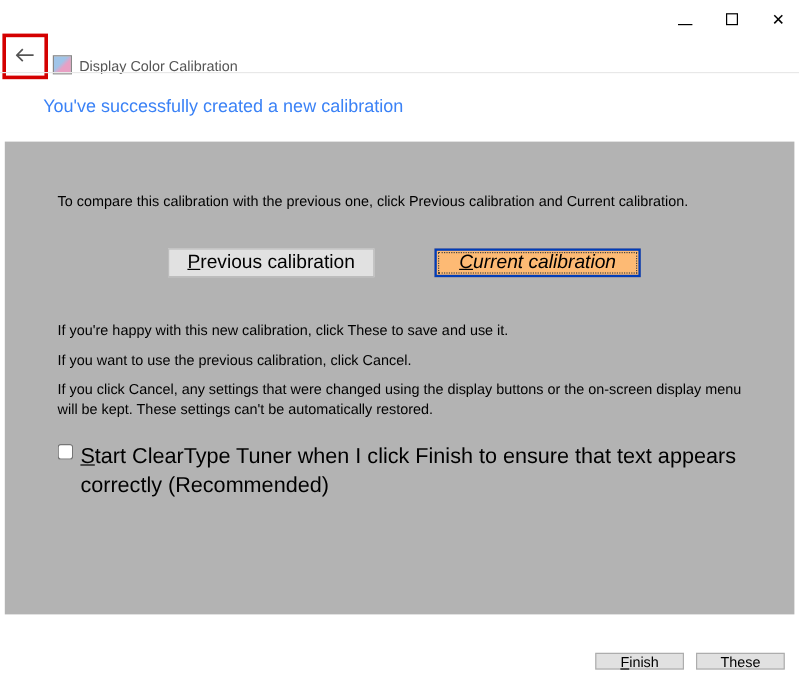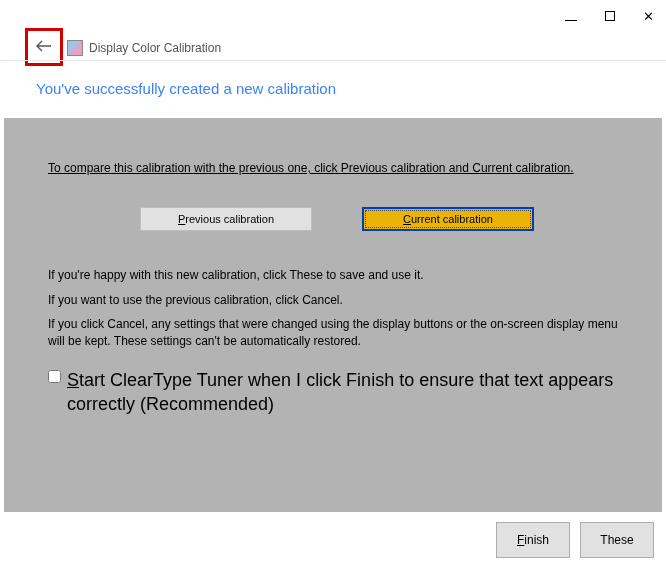--- a/index.html
+++ b/index.html
@@ -28,22 +28,21 @@
     .ctrl-min { width:12px; height:1px; background:#000; display:inline-block; margin-top:4px;}
     .ctrl-max { width:10px; height:10px; border:1px solid #000; display:inline-block;}
     .ctrl-close { font-size:16px; font-weight:300;}
     .header {
       position: absolute;
       top: 34px;
       left: 0;
       right: 0;
       height: 28px;
       display: flex;
-      align-items: center;
-      margin-left: 23px;
+      align-items: flex-end;
     }
     .back-btn-frame {
       border: 3px solid #d40000;
       padding: 8px 8px;
       margin-left: 2px;
       display:flex;
       align-items:center;
       justify-content:center;
       position: absolute;
       top: -6px;
@@ -87,45 +86,46 @@
       left: 4px;
       right: 4px;
       bottom: 54px;
       background: #b3b3b3;
       padding: 42px 36px 10px 44px;
       color: #000;
       font-size: 12px;
       line-height: 1.4;
     }
     .gray-panel p { margin-bottom: 8px; }
-    .intro { margin-bottom: 30px !important; text-decoration: underline; }
+    .intro { margin-bottom: 30px !important; }
     .btn-row {
       display:flex;
       gap: 50px;
       justify-content: center;
       margin: 14px 0 36px 0;
     }
     .calib-btn {
       width: 172px;
       height: 24px;
-      font-size: 11px;
+      font-size: 16px;
       background: #e6e6e6;
       border: 1px solid #999;
       cursor: pointer;
       font-family: inherit;
     }
     .calib-btn.prev {
       background: #e1e1e1;
       border:1px solid #bdbdbd;
     }
     .calib-btn.curr {
-      background: #eab308;
+      background: #fdba74;
       border: 2px solid #003db8;
       outline: 1px dotted #444;
       outline-offset: -4px;
+      font-style: italic;
     }
     .u { text-decoration: underline; }
     .checkbox-row {
       display:flex;
       align-items:flex-start;
       gap: 6px;
       margin-top: 18px;
     }
     .checkbox-row input {
       margin-top: 2px;
@@ -135,21 +135,21 @@
     .checkbox-row label { flex:1; font-size:18px; line-height:1.35;}
     .footer {
       position:absolute;
       bottom: 8px;
       right: 12px;
       display:flex;
       gap: 10px;
     }
     .footer button {
       width: 74px;
-      height: 36px;
+      height: 14px;
       font-size: 12px;
       background: #e1e1e1;
       border: 1px solid #adadad;
       cursor: pointer;
       font-family: inherit;
     }
   </style>
 </head>
 <body>
 

